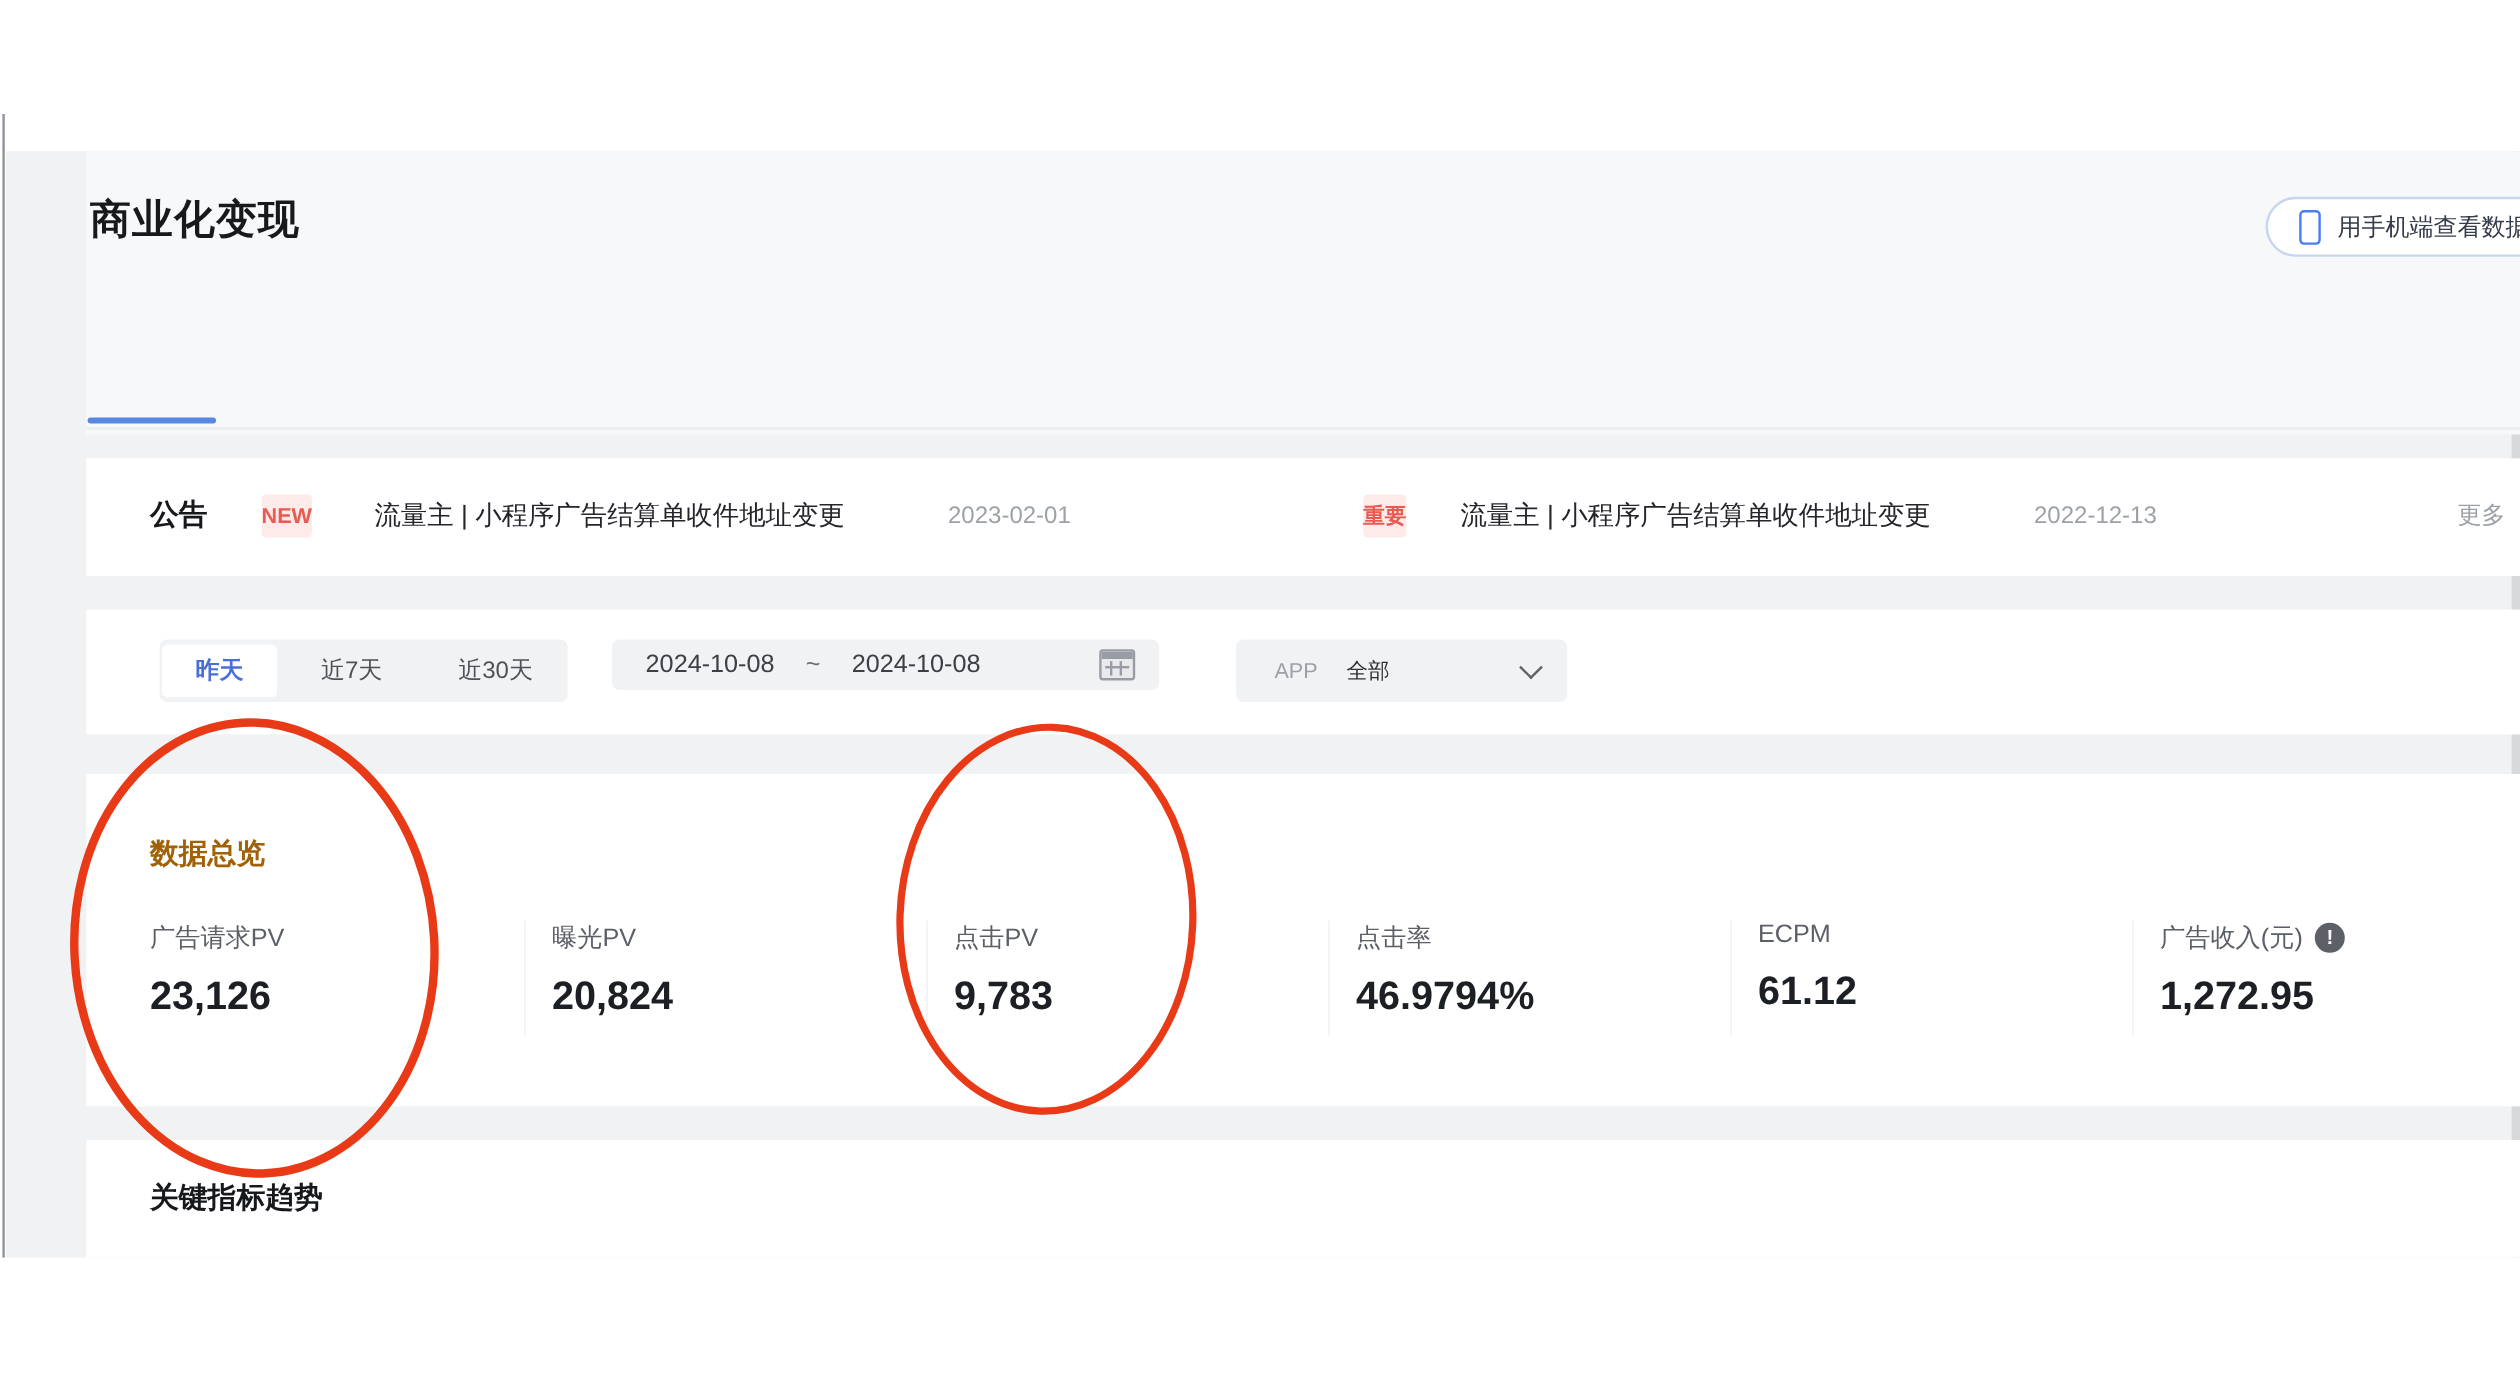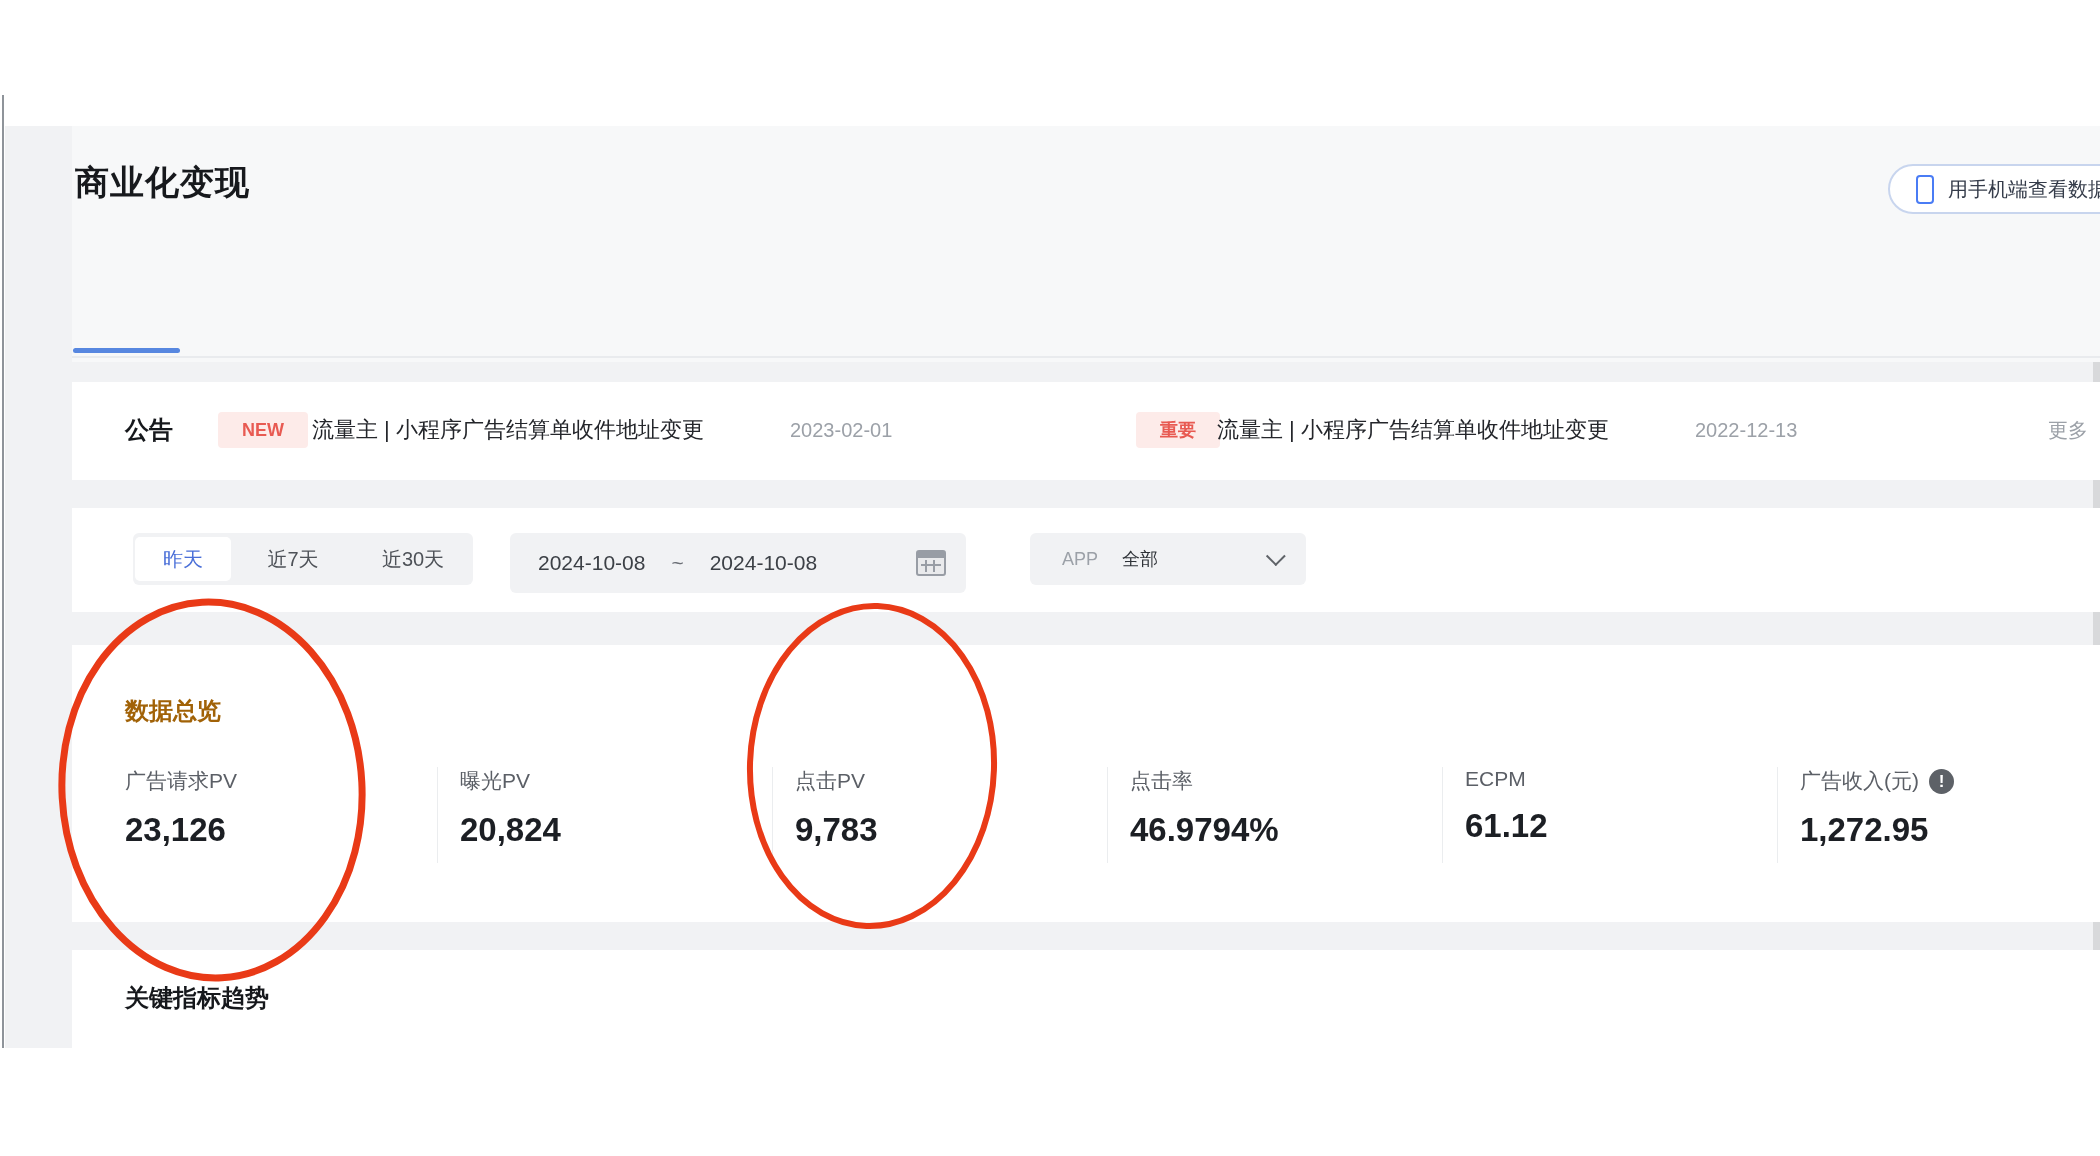--- a/index.html
+++ b/index.html
@@ -29,37 +29,37 @@
   
   #mobile-btn{left:1888px;top:164px;width:260px;height:46px;background:#fff;
     border:2px solid #c8d5ee;border-radius:25px;display:flex;align-items:center;}
   #phone-icon{width:14px;height:25px;border:2px solid #4a7cf5;border-radius:4px;margin-left:26px;}
   #mobile-btn-label{margin-left:14px;font-size:20px;color:#353c4a;white-space:nowrap;}
 
   
   #announce-card{top:382px;height:98px;}
   #announce-card .row-item{top:30px;line-height:36px;white-space:nowrap;}
   #announce-label{left:53px;top:28px;font-size:24px;font-weight:bold;color:#16181c;line-height:40px;}
-  .badge{height:36px;line-height:36px;padding:0 24px;border-radius:4px;
+  .badge{height:36px;line-height:36px;padding:0 0;border-radius:4px;
     background:#fdebe9;color:#e85a52;font-size:18px;font-weight:bold;}
   #badge-1{left:146px;}
   #announce-title-1{left:240px;font-size:22px;color:#24262b;}
   #announce-date-1{left:718px;font-size:20px;color:#9ca1a8;}
   #badge-2{left:1064px;}
   #announce-title-2{left:1145px;font-size:22px;color:#24262b;}
   #announce-date-2{left:1623px;font-size:20px;color:#9ca1a8;}
   #announce-more{left:1976px;font-size:20px;color:#9ca1a8;cursor:pointer;}
 
   
   #filter-card{top:508px;height:104px;}
   #seg-control{left:61px;top:25px;width:340px;height:52px;background:#f1f2f4;border-radius:6px;
     display:flex;align-items:center;}
   .seg{flex:1;text-align:center;font-size:20px;color:#4e5258;cursor:pointer;line-height:44px;}
-  .seg.active{background:#ffffff;color:#4a6fd8;font-weight:normal;border-radius:5px;margin:4px 2px;flex:0 0 96px;}
-  #date-range{left:438px;top:25px;width:456px;height:60px;background:#f1f2f4;border-radius:6px;
+  .seg.active{background:#ffffff;color:#4a6fd8;font-weight:bold;border-radius:5px;margin:4px 2px;flex:0 0 96px;}
+  #date-range{left:438px;top:25px;width:456px;height:42px;background:#f1f2f4;border-radius:6px;
     display:flex;align-items:center;font-size:21px;color:#3c4046;cursor:pointer;}
   #date-start{margin-left:28px;}
   #date-sep{margin:0 26px;color:#6b6f76;}
   #cal-icon{margin-left:auto;margin-right:20px;width:26px;height:22px;border:2px solid #989da5;
     border-radius:3px;background:linear-gradient(#989da5 0 6px,#e9eaec 6px);position:relative;}
   #cal-icon:before,#cal-icon:after{content:"";position:absolute;background:#989da5;}
   #cal-icon:before{left:7px;top:8px;width:2px;height:12px;box-shadow:8px 0 0 #989da5;}
   #cal-icon:after{left:3px;top:12px;width:20px;height:2px;}
   #app-select{left:958px;top:25px;width:276px;height:52px;background:#f1f2f4;border-radius:6px;
     display:flex;align-items:center;font-size:18px;cursor:pointer;}

